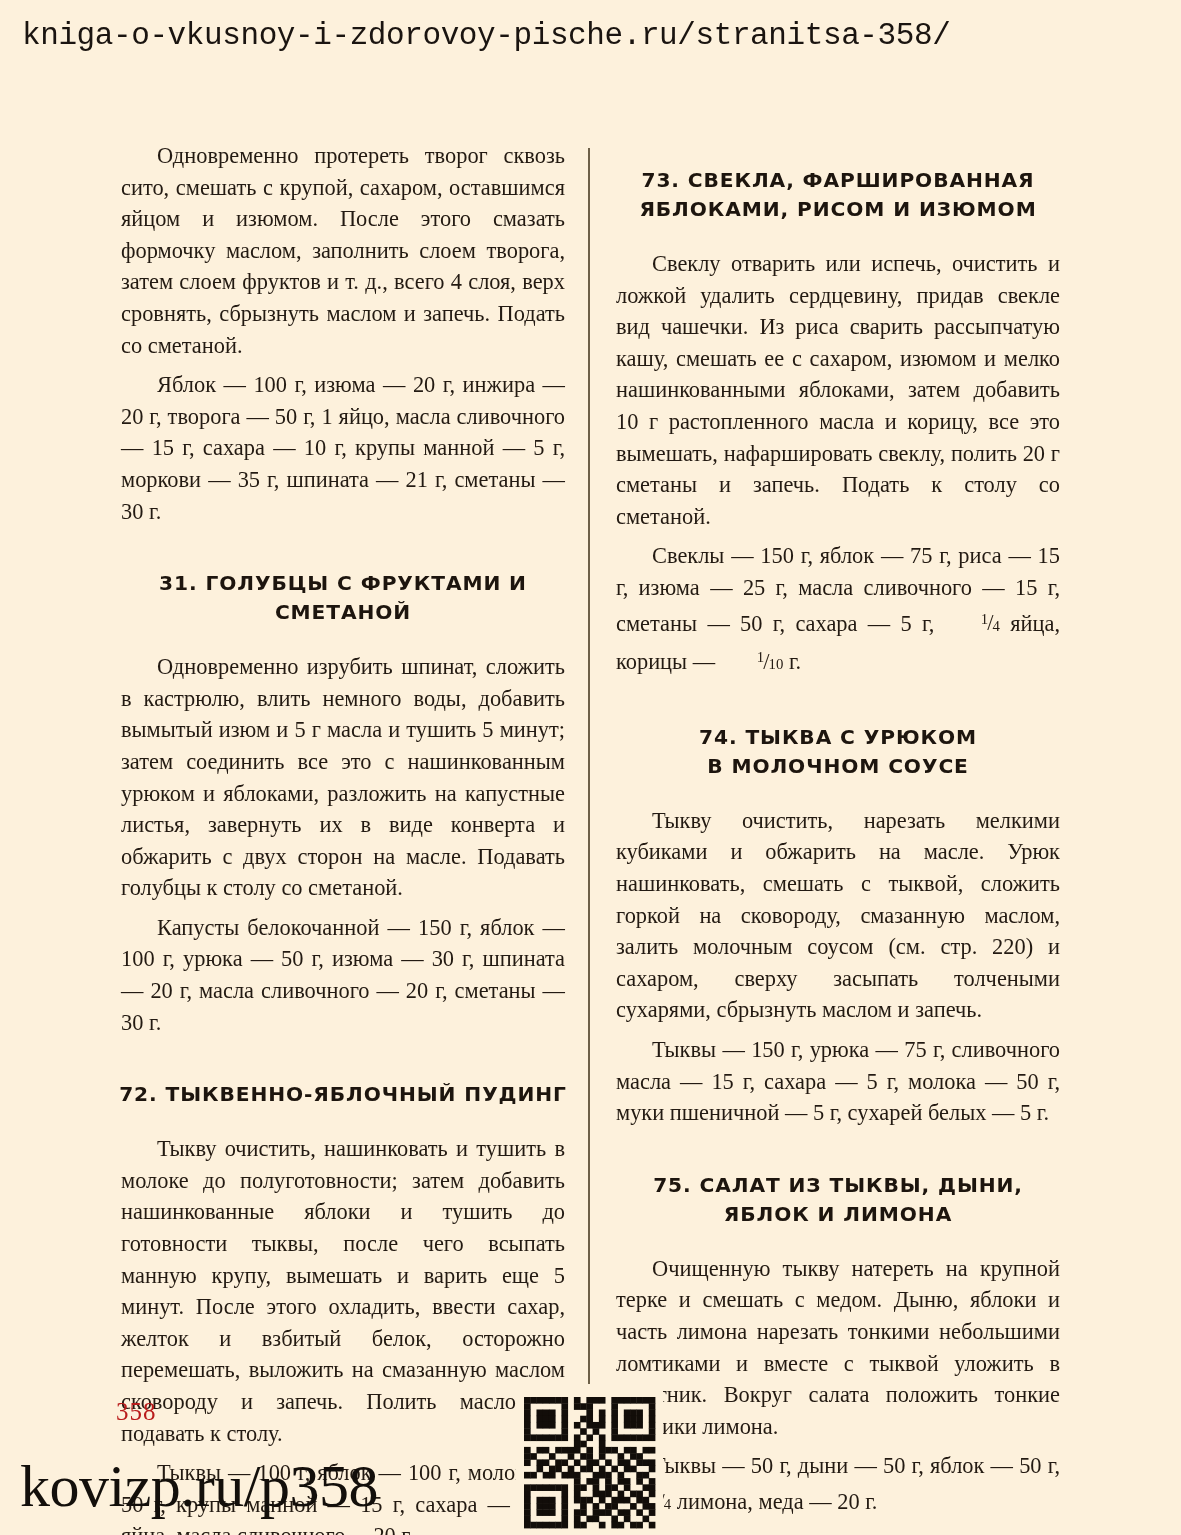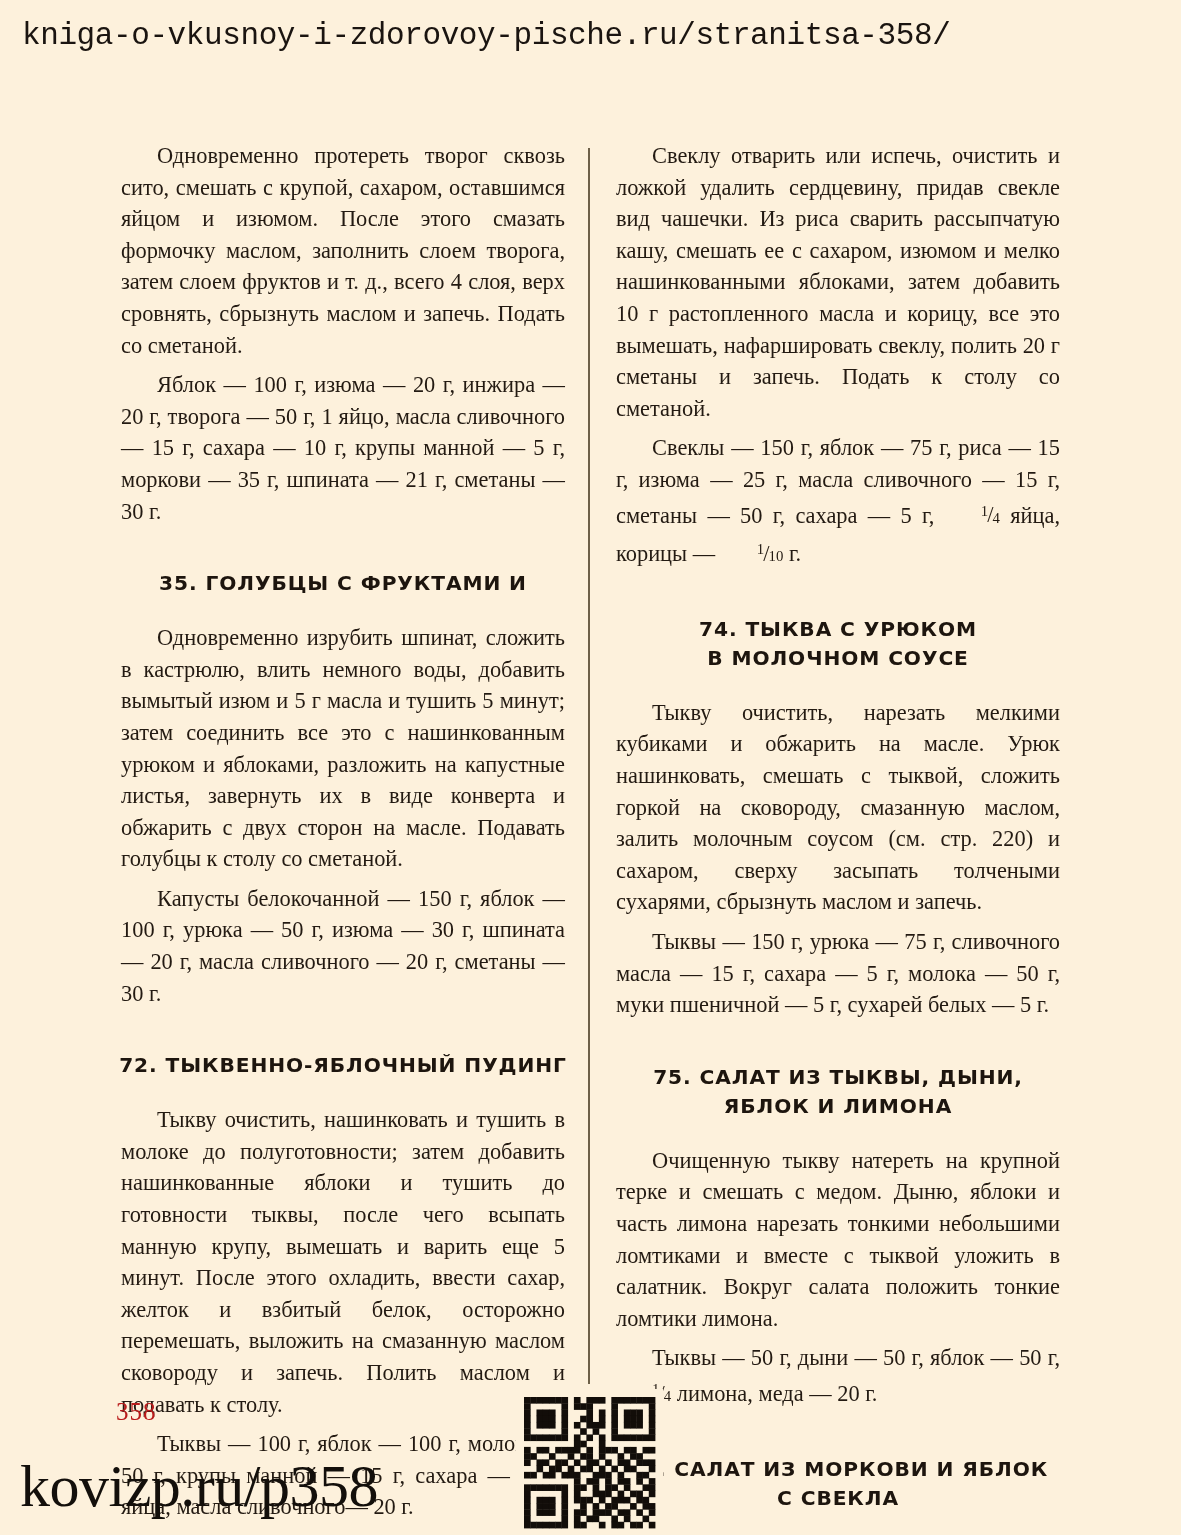--- a/index.html
+++ b/index.html
@@ -135,35 +135,40 @@
 
 <div id="top-url">kniga-o-vkusnoy-i-zdorovoy-pische.ru/stranitsa-358/</div>
 
 <div id="page-body">
   <div id="column-divider"></div>
   <div class="column" id="col-left">
       <p class="para">Одновременно протереть творог сквозь сито, смешать с крупой, сахаром, оставшимся яйцом и изюмом. После этого смазать формочку маслом, заполнить слоем творога, затем слоем фруктов и т. д., всего 4 слоя, верх сровнять, сбрызнуть маслом и запечь. Подать со сметаной.</p>
       <p class="para">Яблок — 100 г, изюма — 20 г, инжира — 20 г, творога — 50 г, 1 яйцо, масла сливочного — 15 г, сахара — 10 г, крупы манной — 5 г, моркови — 35 г, шпината — 21 г, сметаны — 30 г.</p>
       <div class="recipe">
         <h2 class="recipe-title">
-          <span class="ttl-line">35. ГОЛУБЦЫ С ФРУКТАМИ И</span>
+          <span class="ttl-line">31. ГОЛУБЦЫ С ФРУКТАМИ И</span>
+          <span class="ttl-line">СМЕТАНОЙ</span>
         </h2>
         <p class="para">Одновременно изрубить шпинат, сложить в кастрюлю, влить немного воды, добавить вымытый изюм и 5 г масла и тушить 5 минут; затем соединить все это с нашинкованным урюком и яблоками, разложить на капустные листья, завернуть их в виде конверта и обжарить с двух сторон на масле. Подавать голубцы к столу со сметаной.</p>
         <p class="para">Капусты белокочанной — 150 г, яблок — 100 г, урюка — 50 г, изюма — 30 г, шпината — 20 г, масла сливочного — 20 г, сметаны — 30 г.</p>
       </div>
       <div class="recipe">
         <h2 class="recipe-title">
           <span class="ttl-line">72. ТЫКВЕННО-ЯБЛОЧНЫЙ ПУДИНГ</span>
         </h2>
         <p class="para">Тыкву очистить, нашинковать и тушить в молоке до полуготовности; затем добавить нашинкованные яблоки и тушить до готовности тыквы, после чего всыпать манную крупу, вымешать и варить еще 5 минут. После этого охладить, ввести сахар, желток и взбитый белок, осторожно перемешать, выложить на смазанную маслом сковороду и запечь. Полить маслом и подавать к столу.</p>
         <p class="para">Тыквы — 100 г, яблок — 100 г, молока — 50 г, крупы манной — 15 г, сахара — 10 г,  яйца, масла сливочного— 20 г.</p>
       </div>
     </div>
   <div class="column" id="col-right">
       <div class="recipe">
+        <h2 class="recipe-title">
+          <span class="ttl-line">73. СВЕКЛА, ФАРШИРОВАННАЯ</span>
+          <span class="ttl-line">ЯБЛОКАМИ, РИСОМ И ИЗЮМОМ</span>
+        </h2>
         <p class="para">Свеклу отварить или испечь, очистить и ложкой удалить сердцевину, придав свекле вид чашечки. Из риса сварить рассыпчатую кашу, смешать ее с сахаром, изюмом и мелко нашинкованными яблоками, затем добавить 10 г растопленного масла и корицу, все это вымешать, нафаршировать свеклу, полить 20 г сметаны и запечь. Подать к столу со сметаной.</p>
         <p class="para">Свеклы — 150 г, яблок — 75 г, риса — 15 г, изюма — 25 г, масла сливочного — 15 г, сметаны — 50 г, сахара — 5 г, <span class="frac"><span class="num">1</span><span class="sl">/</span><span class="den">4</span></span> яйца, корицы — <span class="frac"><span class="num">1</span><span class="sl">/</span><span class="den">10</span></span> г.</p>
       </div>
       <div class="recipe">
         <h2 class="recipe-title">
           <span class="ttl-line">74. ТЫКВА С УРЮКОМ</span>
           <span class="ttl-line">В МОЛОЧНОМ СОУСЕ</span>
         </h2>
         <p class="para">Тыкву очистить, нарезать мелкими кубиками и обжарить на масле. Урюк нашинковать, смешать с тыквой, сложить горкой на сковороду, смазанную маслом, залить молочным соусом (см. стр. 220) и сахаром, сверху засыпать толчеными сухарями, сбрызнуть маслом и запечь.</p>
         <p class="para">Тыквы — 150 г, урюка — 75 г, сливочного масла — 15 г, сахара — 5 г, молока — 50 г, муки пшеничной — 5 г, сухарей белых — 5 г.</p>

